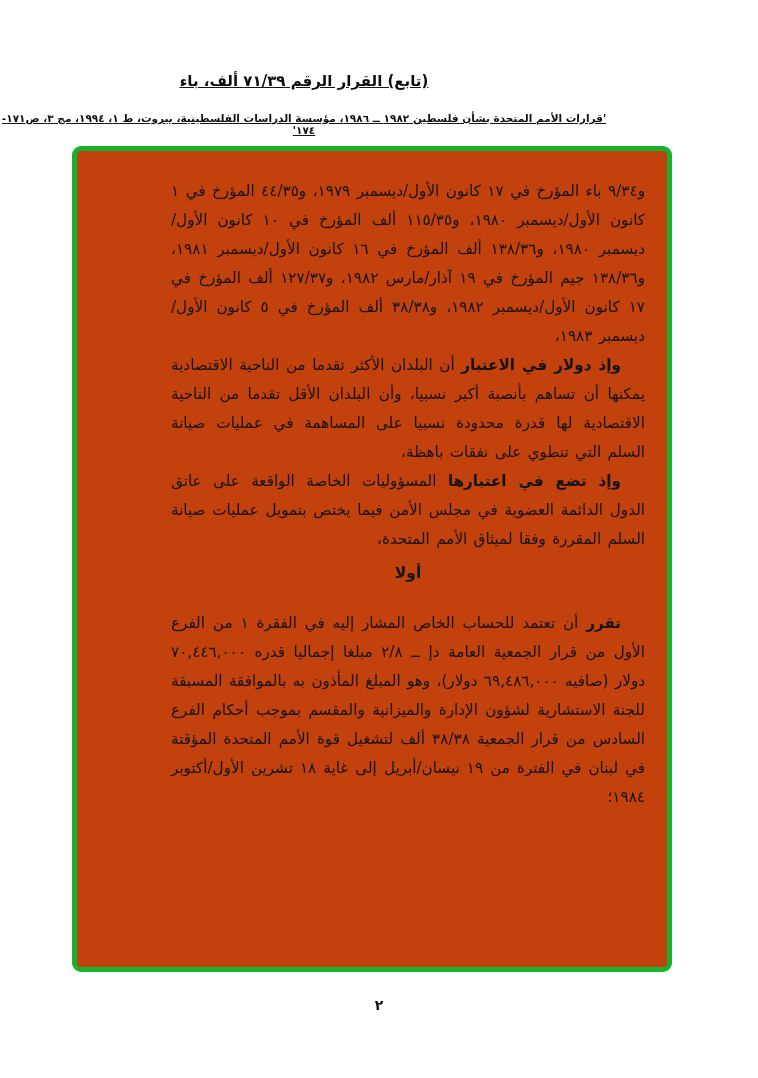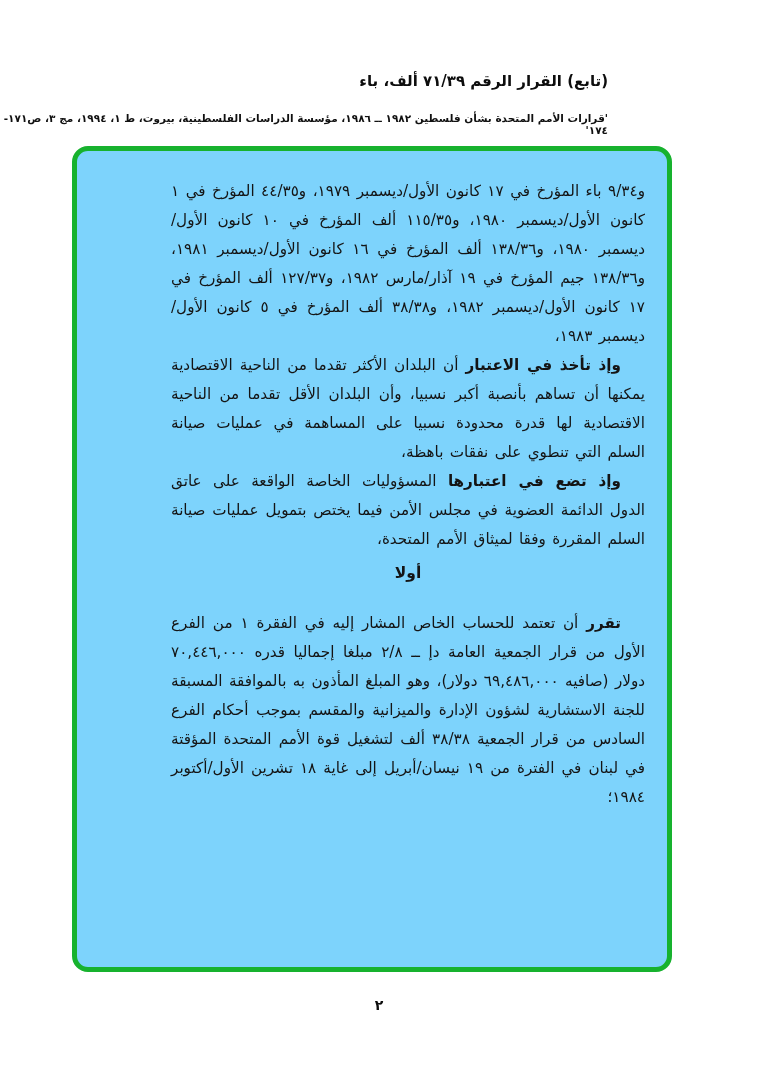--- a/index.html
+++ b/index.html
@@ -6,36 +6,36 @@
   body {
     width: 758px; height: 1078px;
     background: #ffffff;
     position: relative;
     font-family: "DejaVu Sans", sans-serif;
     color: #151515;
     overflow: hidden;
   }
   .header {
     position: absolute; top: 72px; left: 0; width: 608px;
-    direction: rtl; text-align: right;
+    direction: rtl; text-align: center; text-decoration: underline;
   }
   .doc-title {
     font-size: 15px; font-weight: bold; letter-spacing: 0.2px;
     color: #0d0d0d;
   }
   .doc-source {
     margin-top: 22px;
     font-size: 10.5px; font-weight: bold; color: #101010;
   }
   .frame {
     position: absolute; left: 72px; top: 146px;
     width: 590px; height: 816px;
     border: 5px solid #17b22e;
-    border-radius: 16px;
-    background: #7dd3fc;
+    border-radius: 9px;
+    background: #c2410c;
   }
   .content {
     position: absolute; top: 26px; right: 22px;
     width: 474px;
     direction: rtl;
     text-align: justify;
     font-size: 15.2px;
     line-height: 29px;
     word-spacing: 1.5px;
     color: #141414;
@@ -61,21 +61,21 @@
   <div class="doc-title">(تابع) القرار الرقم ٧١/٣٩ ألف، باء</div>
   <div class="doc-source">'قرارات الأمم المتحدة بشأن فلسطين ١٩٨٢ ــ ١٩٨٦، مؤسسة الدراسات الفلسطينية، بيروت، ط ١، ١٩٩٤، مج ٣، ص١٧١- ١٧٤'</div>
 </header>
 
 <div class="frame">
   <article class="content">
 
     <p><span class="lead"></span><span>و٩/٣٤ باء المؤرخ في ١٧ كانون الأول/ديسمبر ١٩٧٩، و٤٤/٣٥ المؤرخ في ١ كانون الأول/ديسمبر ١٩٨٠، و١١٥/٣٥ ألف المؤرخ في ١٠ كانون الأول/ديسمبر ١٩٨٠، و١٣٨/٣٦ ألف المؤرخ في ١٦ كانون الأول/ديسمبر ١٩٨١، و١٣٨/٣٦ جيم المؤرخ في ١٩ آذار/مارس ١٩٨٢، و١٢٧/٣٧ ألف المؤرخ في ١٧ كانون الأول/ديسمبر ١٩٨٢، و٣٨/٣٨ ألف المؤرخ في ٥ كانون الأول/ديسمبر ١٩٨٣،</span></p>
 
 
-    <p class="indent"><span class="lead">وإذ تأخذ في الاعتبار</span><span> أن البلدان الأكثر تقدما من الناحية الاقتصادية يمكنها أن تساهم بأنصبة أكبر نسبيا، وأن البلدان الأقل تقدما من الناحية الاقتصادية لها قدرة محدودة نسبيا على المساهمة في عمليات صيانة السلم التي تنطوي على نفقات باهظة،</span></p>
+    <p class="indent"><span class="lead">وإذ دولار في الاعتبار</span><span> أن البلدان الأكثر تقدما من الناحية الاقتصادية يمكنها أن تساهم بأنصبة أكبر نسبيا، وأن البلدان الأقل تقدما من الناحية الاقتصادية لها قدرة محدودة نسبيا على المساهمة في عمليات صيانة السلم التي تنطوي على نفقات باهظة،</span></p>
 
     <p class="indent"><span class="lead">وإذ تضع في اعتبارها</span><span> المسؤوليات الخاصة الواقعة على عاتق الدول الدائمة العضوية في مجلس الأمن فيما يختص بتمويل عمليات صيانة السلم المقررة وفقا لميثاق الأمم المتحدة،</span></p>
 
     <div class="section-heading">أولا</div>
 
     <p class="indent"><span class="lead">تقرر</span><span> أن تعتمد للحساب الخاص المشار إليه في الفقرة ١ من الفرع الأول من قرار الجمعية العامة دإ ــ ٢/٨ مبلغا إجماليا قدره ٧٠,٤٤٦,٠٠٠ دولار (صافيه ٦٩,٤٨٦,٠٠٠ دولار)، وهو المبلغ المأذون به بالموافقة المسبقة للجنة الاستشارية لشؤون الإدارة والميزانية والمقسم بموجب أحكام الفرع السادس من قرار الجمعية ٣٨/٣٨ ألف لتشغيل قوة الأمم المتحدة المؤقتة في لبنان في الفترة من ١٩ نيسان/أبريل إلى غاية ١٨ تشرين الأول/أكتوبر ١٩٨٤؛</span></p>
 
   </article>
 </div>
 

